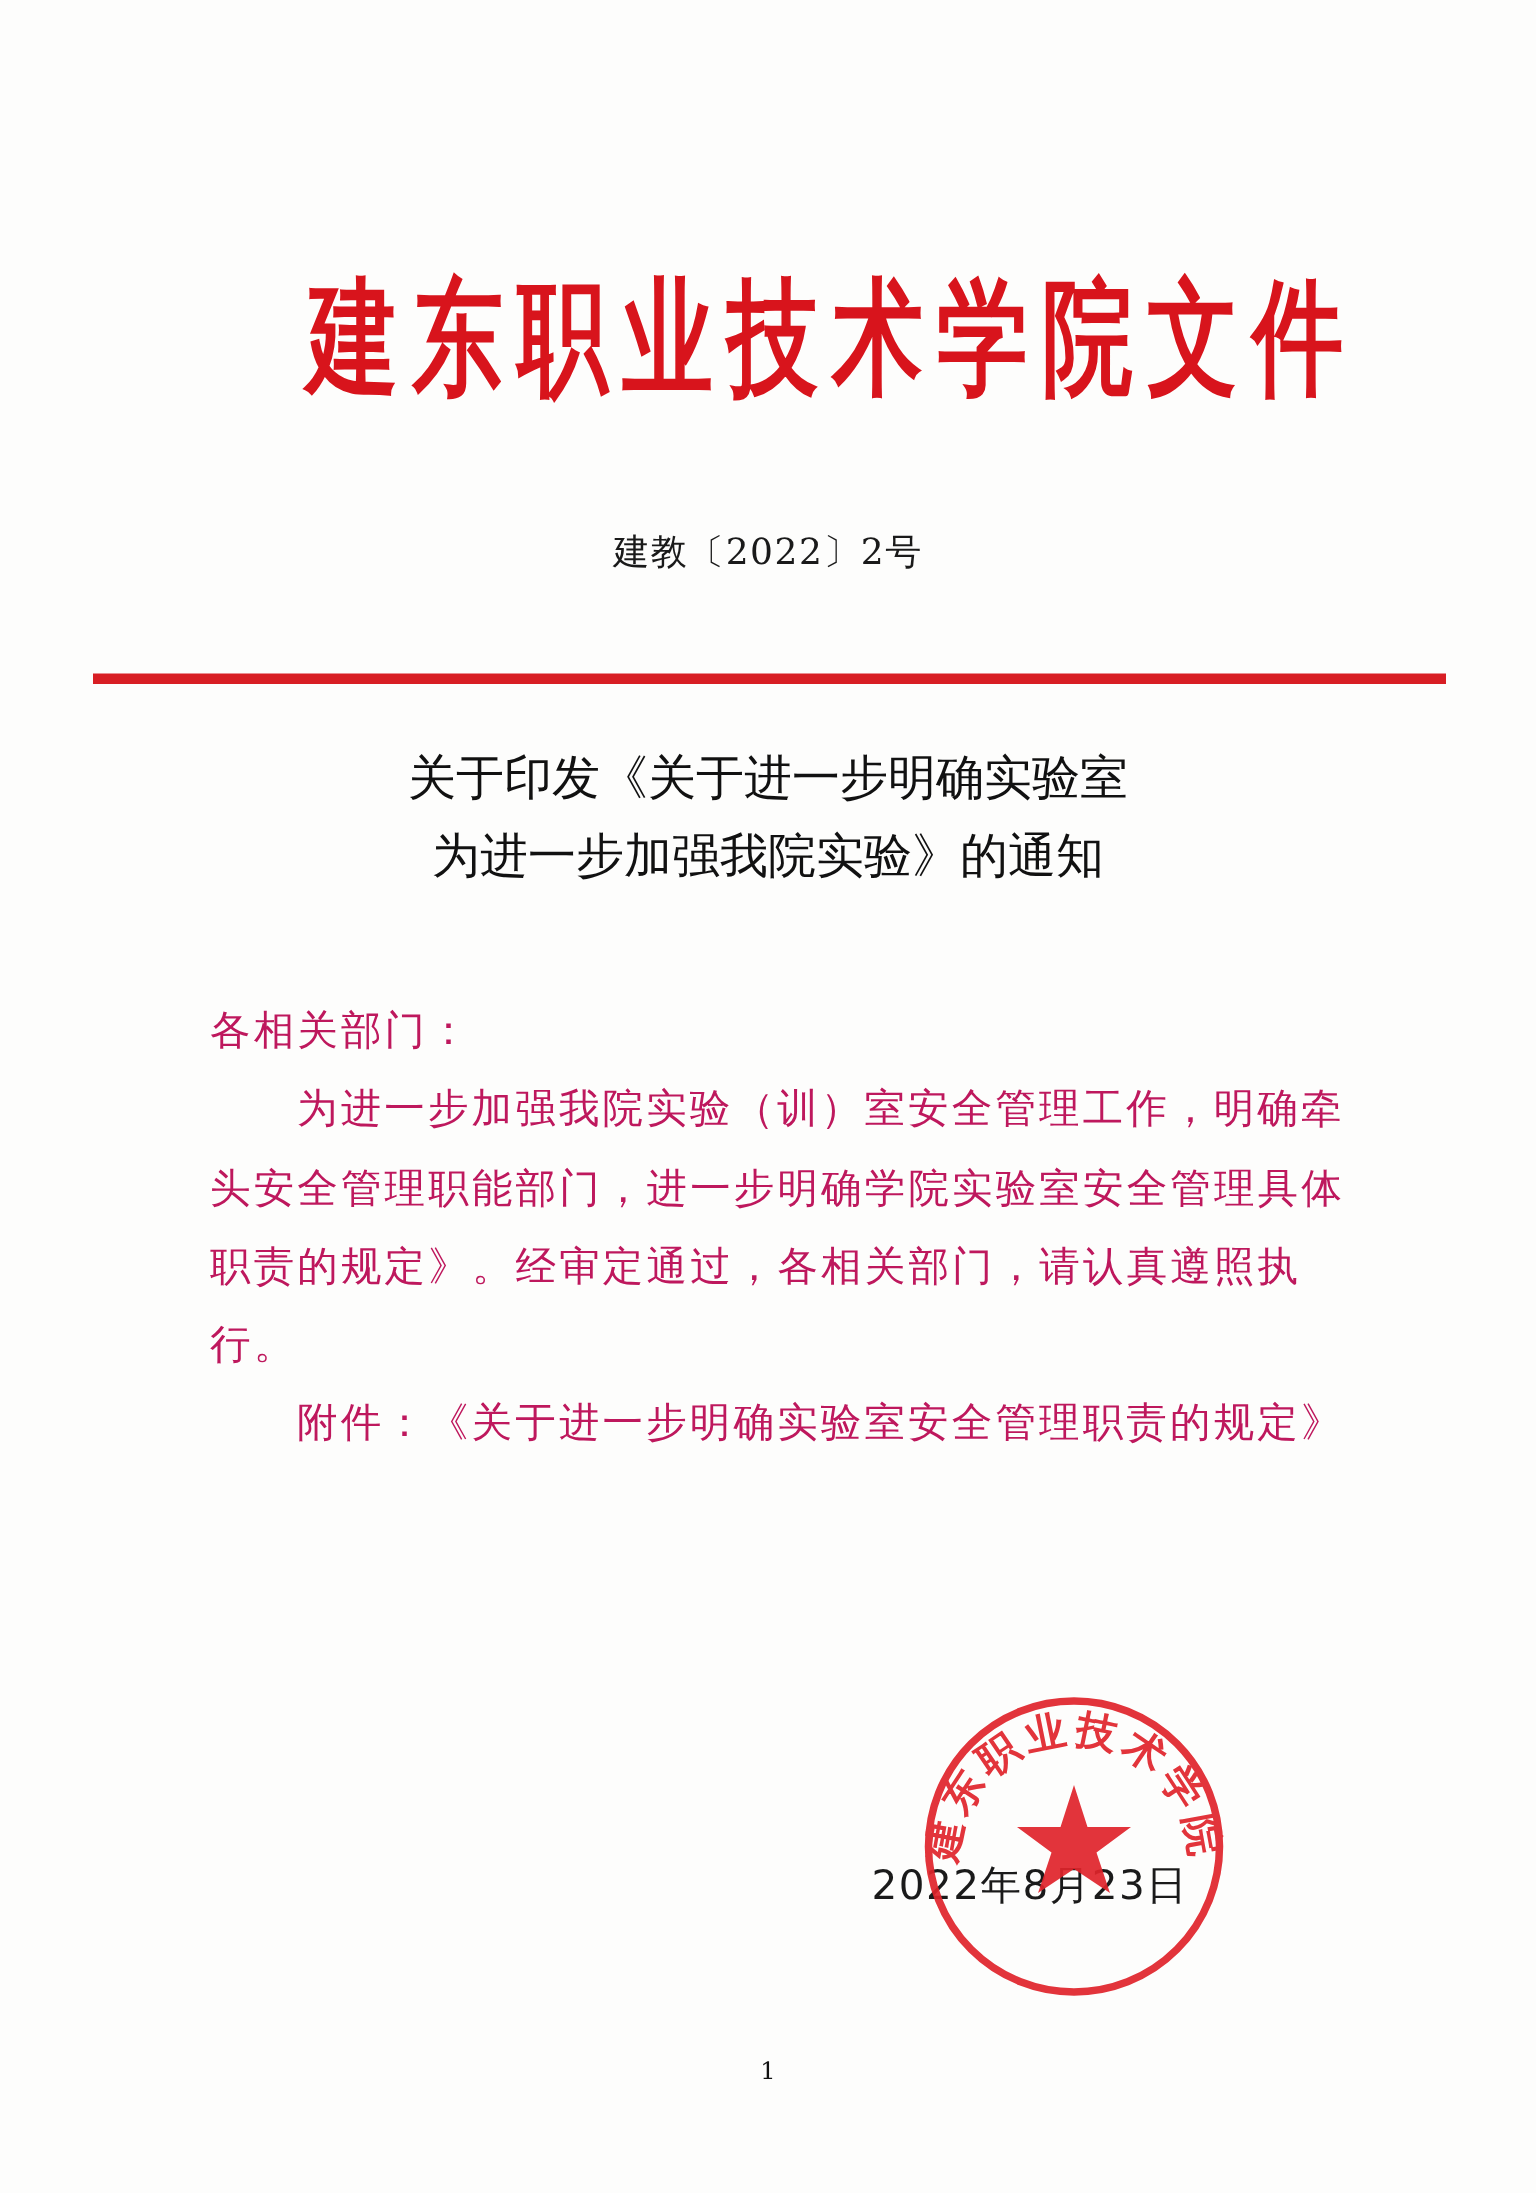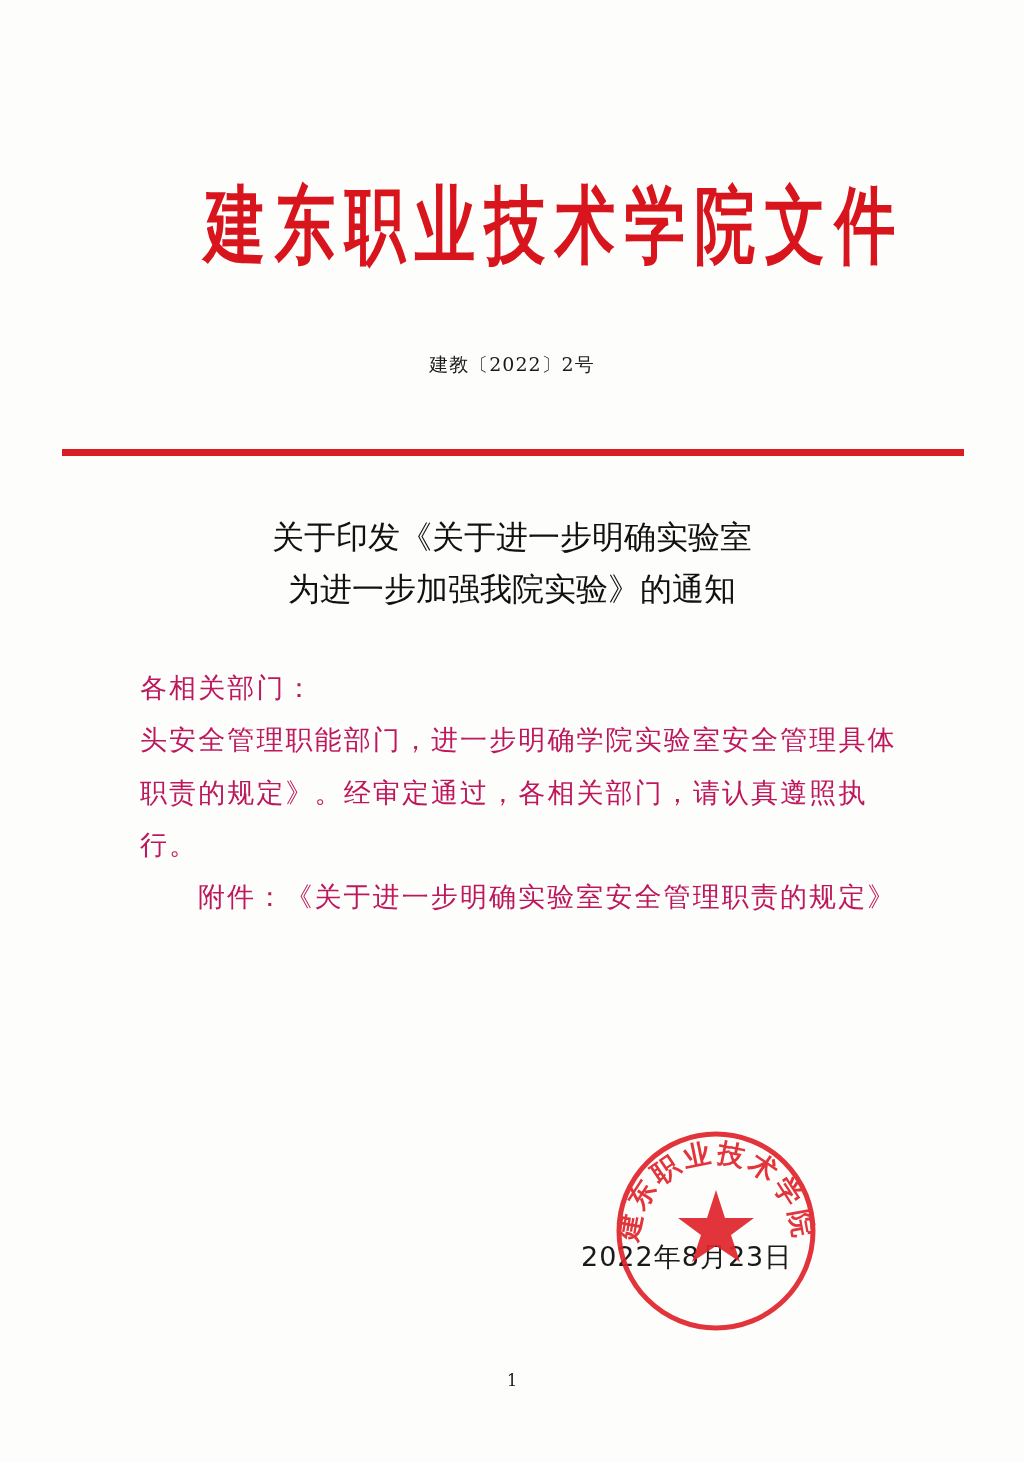--- a/index.html
+++ b/index.html
@@ -42,37 +42,37 @@
       width: 70px;
       text-align: center;
     }
     .doc-number {
       position: absolute;
       left: 0;
       width: 1024px;
       top: 352px;
       text-align: center;
       font-family: "DejaVu Serif", "Liberation Serif", serif;
-      font-size: 19px;
+      font-size: 24px;
       color: #1a1a1a;
       letter-spacing: 1px;
     }
     .red-rule {
       position: absolute;
       left: 62px;
       top: 449px;
       width: 902px;
       height: 7px;
       background: #d81e24;
     }
     .notice-title {
       position: absolute;
       left: 0;
       width: 1024px;
-      top: 511px;
+      top: 492px;
       text-align: center;
       font-family: "DejaVu Sans", "Liberation Sans", sans-serif;
       font-size: 32px;
       line-height: 52px;
       color: #111;
     }
     .notice-title div { white-space: nowrap; }
     .body {
       position: absolute;
       left: 140px;
@@ -138,20 +138,21 @@
 
   <div class="red-rule"></div>
 
   <div class="notice-title">
     <div>关于印发《关于进一步明确实验室</div>
     <div>为进一步加强我院实验》的通知</div>
   </div>
 
   <div class="body">
     <div class="line">各相关部门：</div>
+    <div class="line indent">为进一步加强我院实验（训）室安全管理工作，明确牵</div>
     <div class="line">头安全管理职能部门，进一步明确学院实验室安全管理具体</div>
     <div class="line">职责的规定》。经审定通过，各相关部门，请认真遵照执</div>
     <div class="line">行。</div>
     <div class="line indent">附件：《关于进一步明确实验室安全管理职责的规定》</div>
   </div>
 
   <div class="date">2022年8月23日</div>
 
   <svg class="seal" viewBox="0 0 206 206" xmlns="http://www.w3.org/2000/svg">
     <defs>

